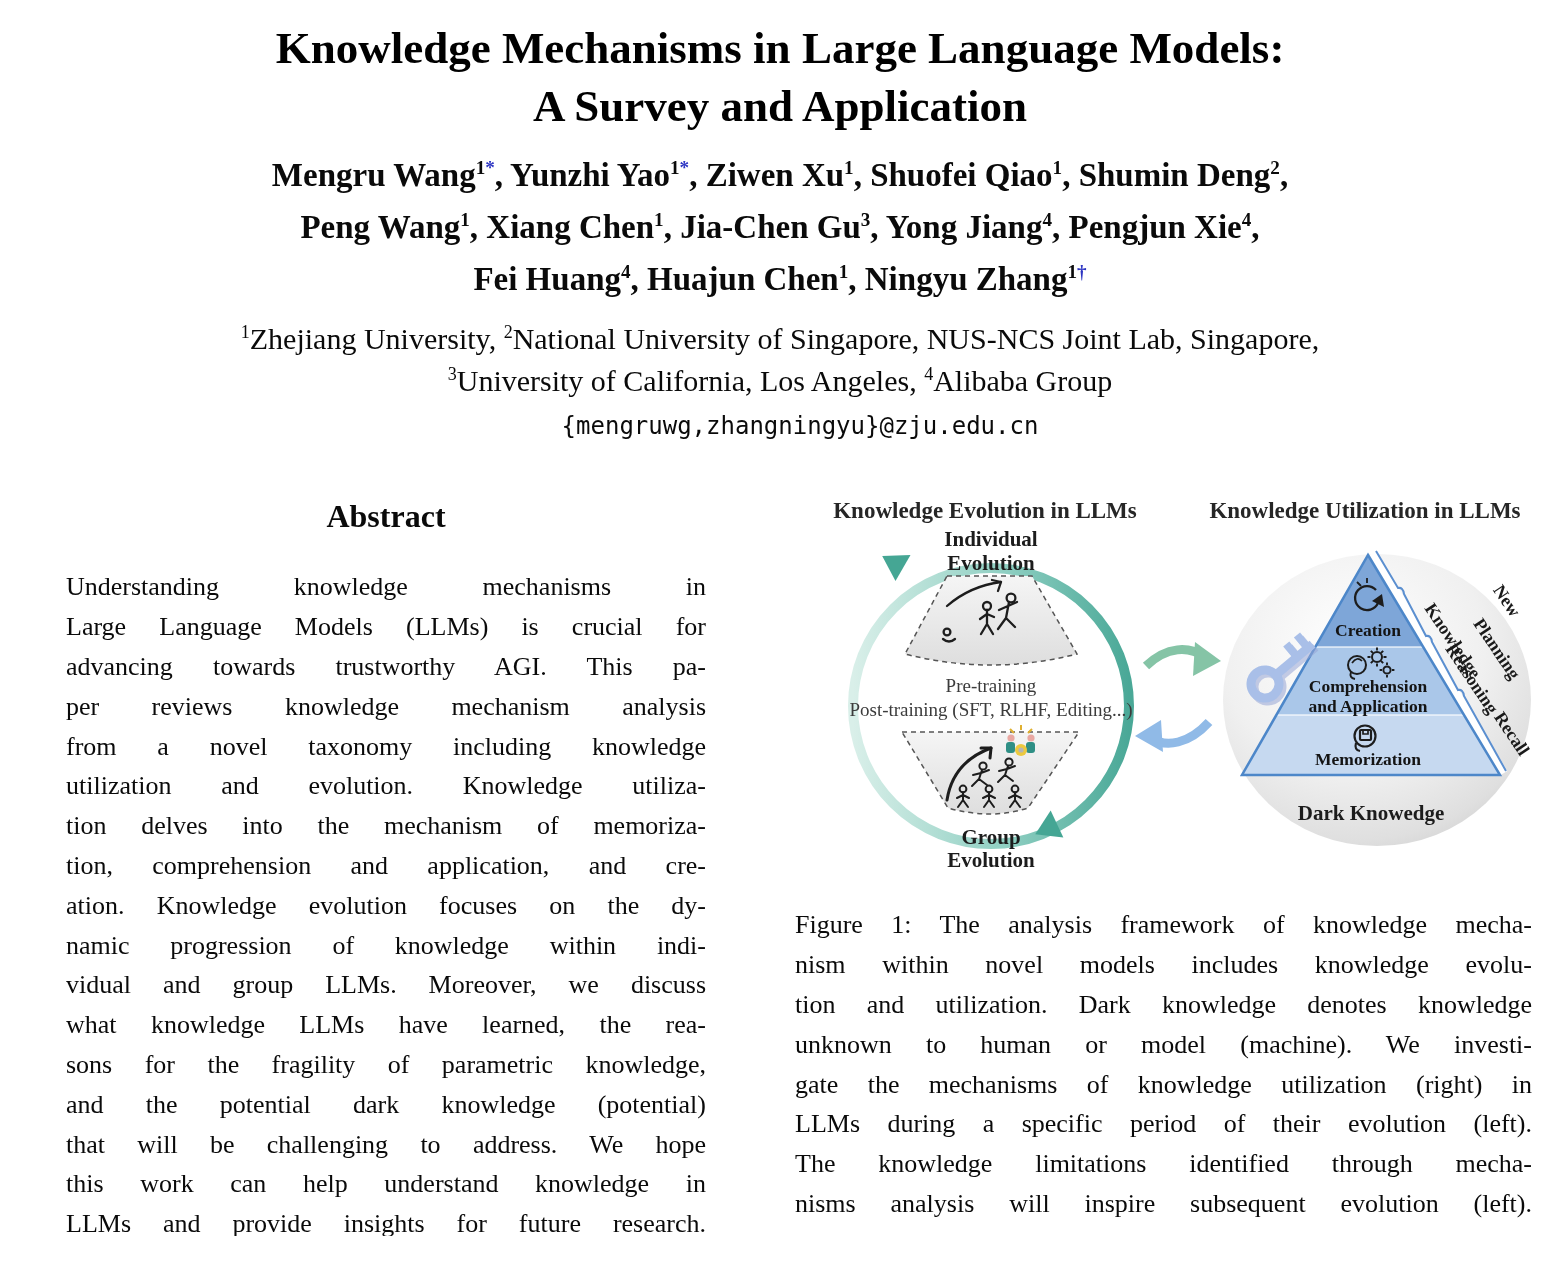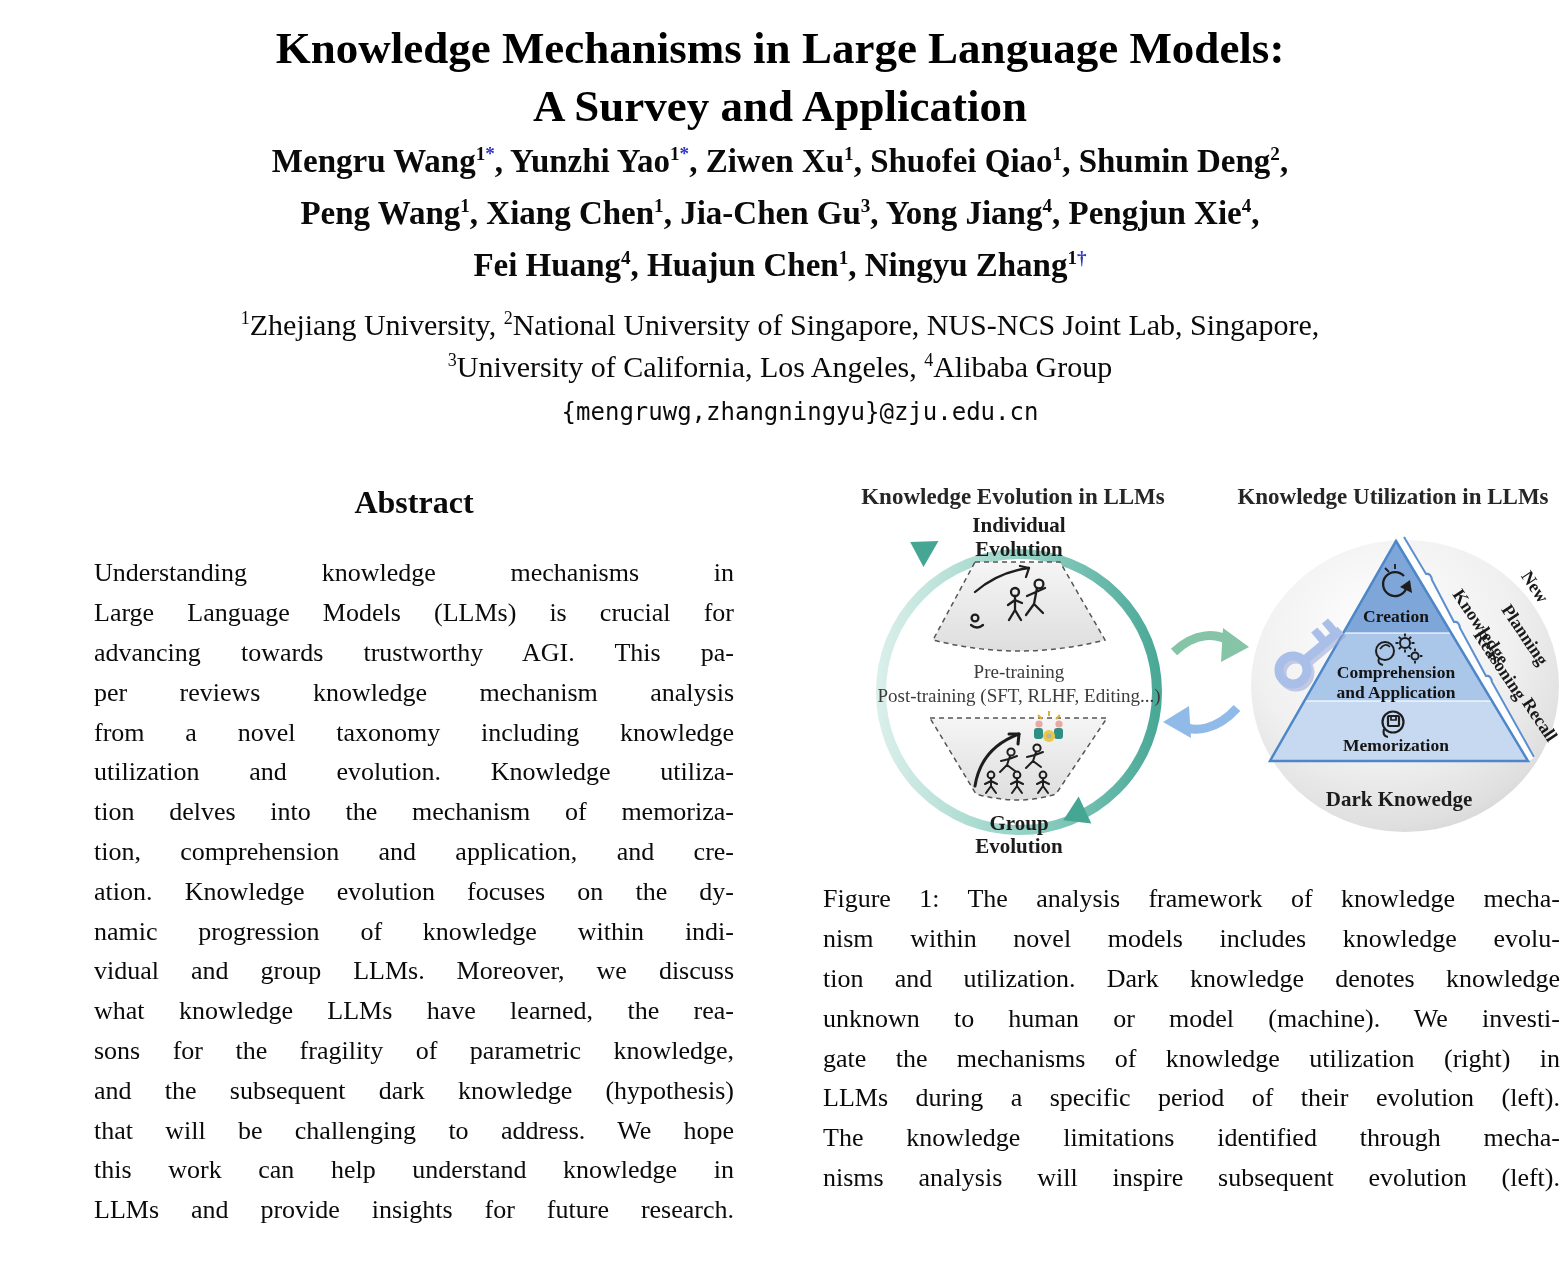--- a/index.html
+++ b/index.html
@@ -1,32 +1,32 @@
 <!DOCTYPE html>
 <html><head>
 <meta charset="utf-8">
 <style>
   html,body{margin:0;padding:0;background:#ffffff;}
   body{font-family:"Liberation Serif","DejaVu Serif",serif;color:#0a0a0a;}
   .page{width:1560px;height:1236px;position:relative;overflow:hidden;background:#fff;}
   .header{text-align:center;padding-top:20px;}
   .title{font-size:45px;font-weight:bold;line-height:1.28;margin:0;color:#000;}
-  .authors{font-size:33px;font-weight:bold;line-height:1.58;}
+  .authors{margin-top:14px;font-size:33px;font-weight:bold;line-height:1.58;}
   .authors sup{font-size:0.58em;line-height:0;}
   .mark{color:#2e36c3;}
   .affils{font-size:30px;line-height:1.43;margin-top:12px;}
   .affils sup{font-size:0.6em;line-height:0;}
   .email{font-family:"DejaVu Sans Mono","Liberation Mono",monospace;font-size:24px;margin-top:9px;padding-left:40px;}
-  .columns{display:flex;margin-top:54px;justify-content:flex-end;}
+  .columns{display:flex;margin-top:54px;}
   .col-left{width:640px;margin-left:66px;}
   .col-right{width:737px;margin-left:89px;}
   .abs-heading{font-size:32px;font-weight:bold;text-align:center;margin:4px 0 32px 0;}
   .tblock{font-size:26px;line-height:39.8px;}
   .tblock .tline{text-align:justify;text-align-last:justify;white-space:normal;}
-  .caption{margin-top:24px;}
+  .caption{margin-top:36px;}
   .fig-wrap{width:737px;height:375px;}
   svg text{font-family:"Liberation Serif","DejaVu Serif",serif;}
   .fig-title{font-size:23px;font-weight:bold;fill:#262626;}
   .fig-label{font-size:21px;font-weight:bold;fill:#1c1c1c;}
   .fig-small{font-size:19px;fill:#3c3c3c;}
   .pyr-label{font-size:17.5px;font-weight:bold;fill:#141414;}
   .slope-label{font-size:18px;font-weight:bold;fill:#1a1a1a;}
   .dark-label{font-size:21px;font-weight:bold;fill:#1c1c1c;}
 </style>
 </head>
@@ -62,21 +62,21 @@
           <div class="tline">per reviews knowledge mechanism analysis</div>
           <div class="tline">from a novel taxonomy including knowledge</div>
           <div class="tline">utilization and evolution. Knowledge utiliza-</div>
           <div class="tline">tion delves into the mechanism of memoriza-</div>
           <div class="tline">tion, comprehension and application, and cre-</div>
           <div class="tline">ation. Knowledge evolution focuses on the dy-</div>
           <div class="tline">namic progression of knowledge within indi-</div>
           <div class="tline">vidual and group LLMs. Moreover, we discuss</div>
           <div class="tline">what knowledge LLMs have learned, the rea-</div>
           <div class="tline">sons for the fragility of parametric knowledge,</div>
-          <div class="tline">and the subsequent dark knowledge (hypothesis)</div>
+          <div class="tline">and the potential dark knowledge (potential)</div>
           <div class="tline">that will be challenging to address. We hope</div>
           <div class="tline">this work can help understand knowledge in</div>
           <div class="tline">LLMs and provide insights for future research.</div>
         </div>
     </section>
 
     <section class="col-right">
       <div class="fig-wrap">
         <svg width="737" height="375" viewBox="0 0 737 375">
           <defs>

